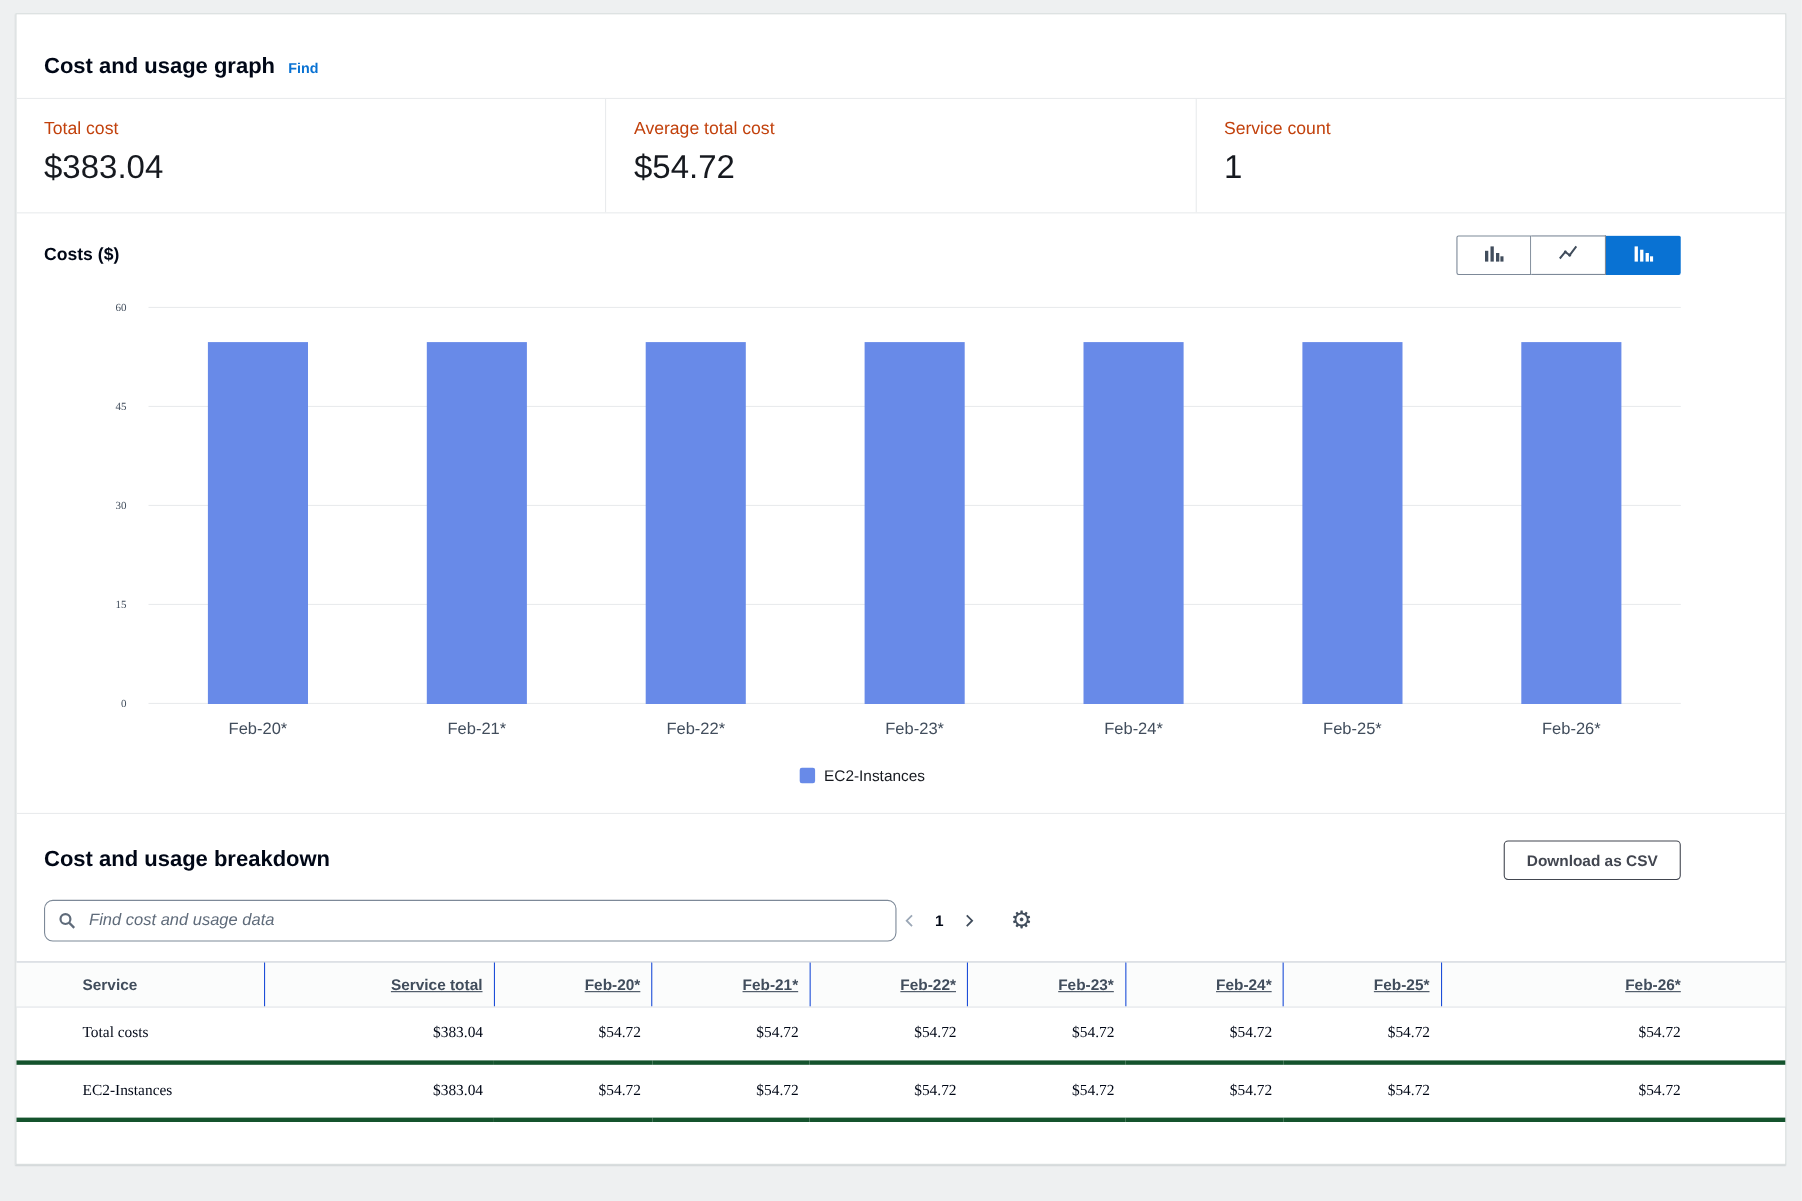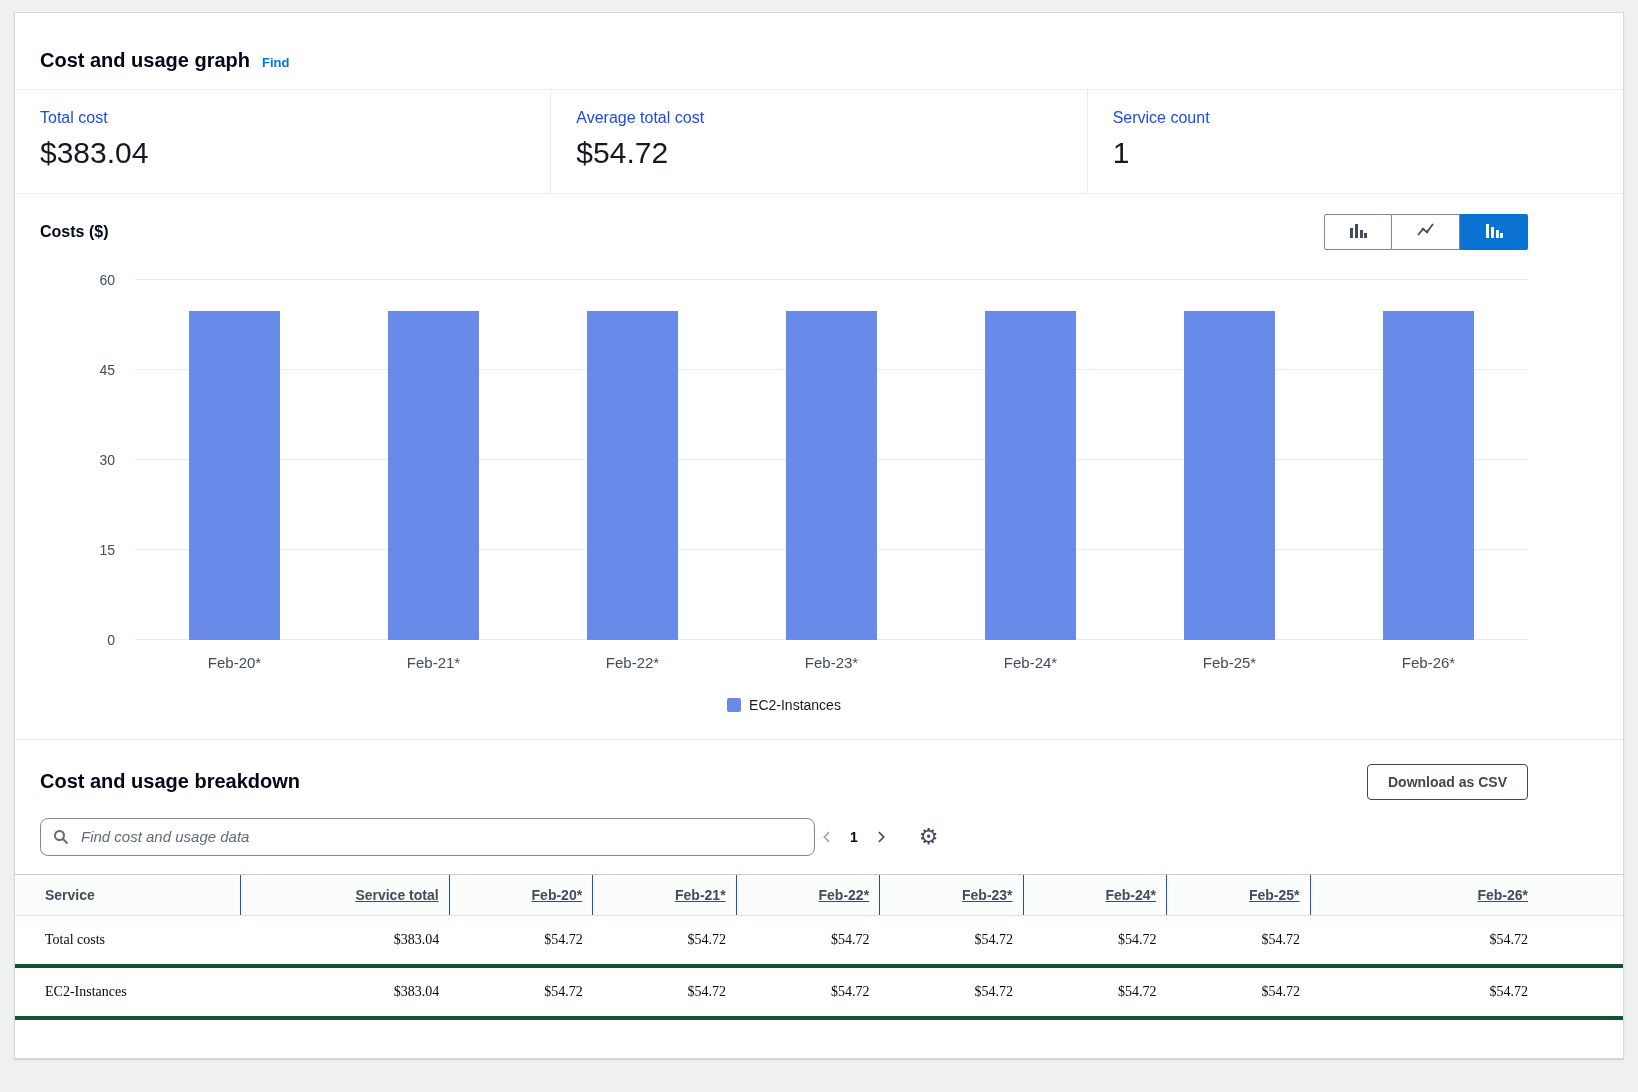--- a/index.html
+++ b/index.html
@@ -19,21 +19,21 @@
 
   
   .card-header { display: flex; align-items: baseline; gap: 12px; padding: 36px 25px 17px; }
   h1 { font-size: 20px; margin: 0; font-weight: bold; }
   .info-link { font-size: 13px; font-weight: bold; color: var(--accent, #0972d3); text-decoration: none; cursor: pointer; }
 
   
   .stats-row { display: flex; border-top: 1px solid #e9ebed; border-bottom: 1px solid #e9ebed; }
   .stat { flex: 1; padding: 19px 25px 22px; }
   .stat + .stat { border-left: 1px solid #e9ebed; }
-  .stat-label { font-size: 16px; margin-bottom: 9px; color: #1d4ed8; }
+  .stat-label { font-size: 16px; margin-bottom: 9px; color: #c2410c; }
   .stat-value { font-size: 30px; line-height: 1.15; color: #16191f; }
 
   
   .chart-section { padding: 20px 95px 10px 25px; }
   .chart-top { display: flex; justify-content: space-between; align-items: center; }
   .costs-label { font-size: 16px; font-weight: bold; }
   .toggle-group { display: flex; }
   .toggle-btn {
     width: 68px; height: 36px; background: #fff; border: 1px solid #7d8998;
     display: flex; align-items: center; justify-content: center;
@@ -41,21 +41,21 @@
   }
   .toggle-btn + .toggle-btn { border-left: none; }
   .toggle-btn:first-child { border-radius: 2px 0 0 2px; }
   .toggle-btn:last-child { border-radius: 0 2px 2px 0; }
   .toggle-btn.selected { background: var(--accent, #0972d3); border-color: var(--accent, #0972d3); color: #fff; }
 
   .chart-wrap { display: flex; margin-top: 30px; }
   .y-labels { width: 95px; position: relative; height: 360px; }
   .y-tick-label {
     position: absolute; right: 20px; transform: translateY(50%);
-    font-size: 14px; color: #414d5c;
+    font-size: 10px; color: #414d5c; font-family: Liberation Serif, serif;
   }
   .plot { flex: 1; position: relative; height: 360px; }
   .gridline { position: absolute; left: 0; right: 0; height: 1px; background: #e9ebed; }
   .bars { position: absolute; left: 0; right: 0; top: 0; bottom: 0; display: flex; }
   .bar-slot { flex: 1; display: flex; justify-content: center; align-items: flex-end; }
   .bar { width: 46%; background: var(--bar-color, #688ae8); }
   .x-labels { display: flex; margin-left: 95px; margin-top: 14px; }
   .x-tick-label { flex: 1; text-align: center; font-size: 15px; color: #414d5c; }
   .legend { display: flex; justify-content: center; align-items: center; gap: 8px; margin: 26px 0 16px; }
   .legend-swatch { width: 14px; height: 14px; border-radius: 2px; background: var(--bar-color, #688ae8); }
@@ -91,21 +91,21 @@
 
   
   table { width: 100%; border-collapse: collapse; font-size: 14px; }
   thead th {
     font-weight: bold; color: #414d5c; text-align: left;
     padding: 12px 10px; background: #fbfcfc;
     border-top: 1px solid #c8ced6; border-bottom: 1px solid #dfe3e8;
   }
   thead th + th { border-left: 1px solid #1d4ed8; text-decoration: underline; }
   th.num, td.num { text-align: right; }
-  th:first-child, td:first-child { padding-left: 30px; width: 14%; }
+  th:first-child, td:first-child { padding-left: 60px; width: 14%; }
   th:nth-child(2), td:nth-child(2) { width: 13%; }
   th:last-child, td:last-child { padding-right: 95px; }
   tbody td { padding: 16px 10px; border-bottom: 4px solid #14532d; color: #000716; font-family: Liberation Serif, serif; }
   .table-bottom-pad { height: 38px; }
 </style>
 </head>
 <body>
 
 <div class="page">
   <div class="card">

